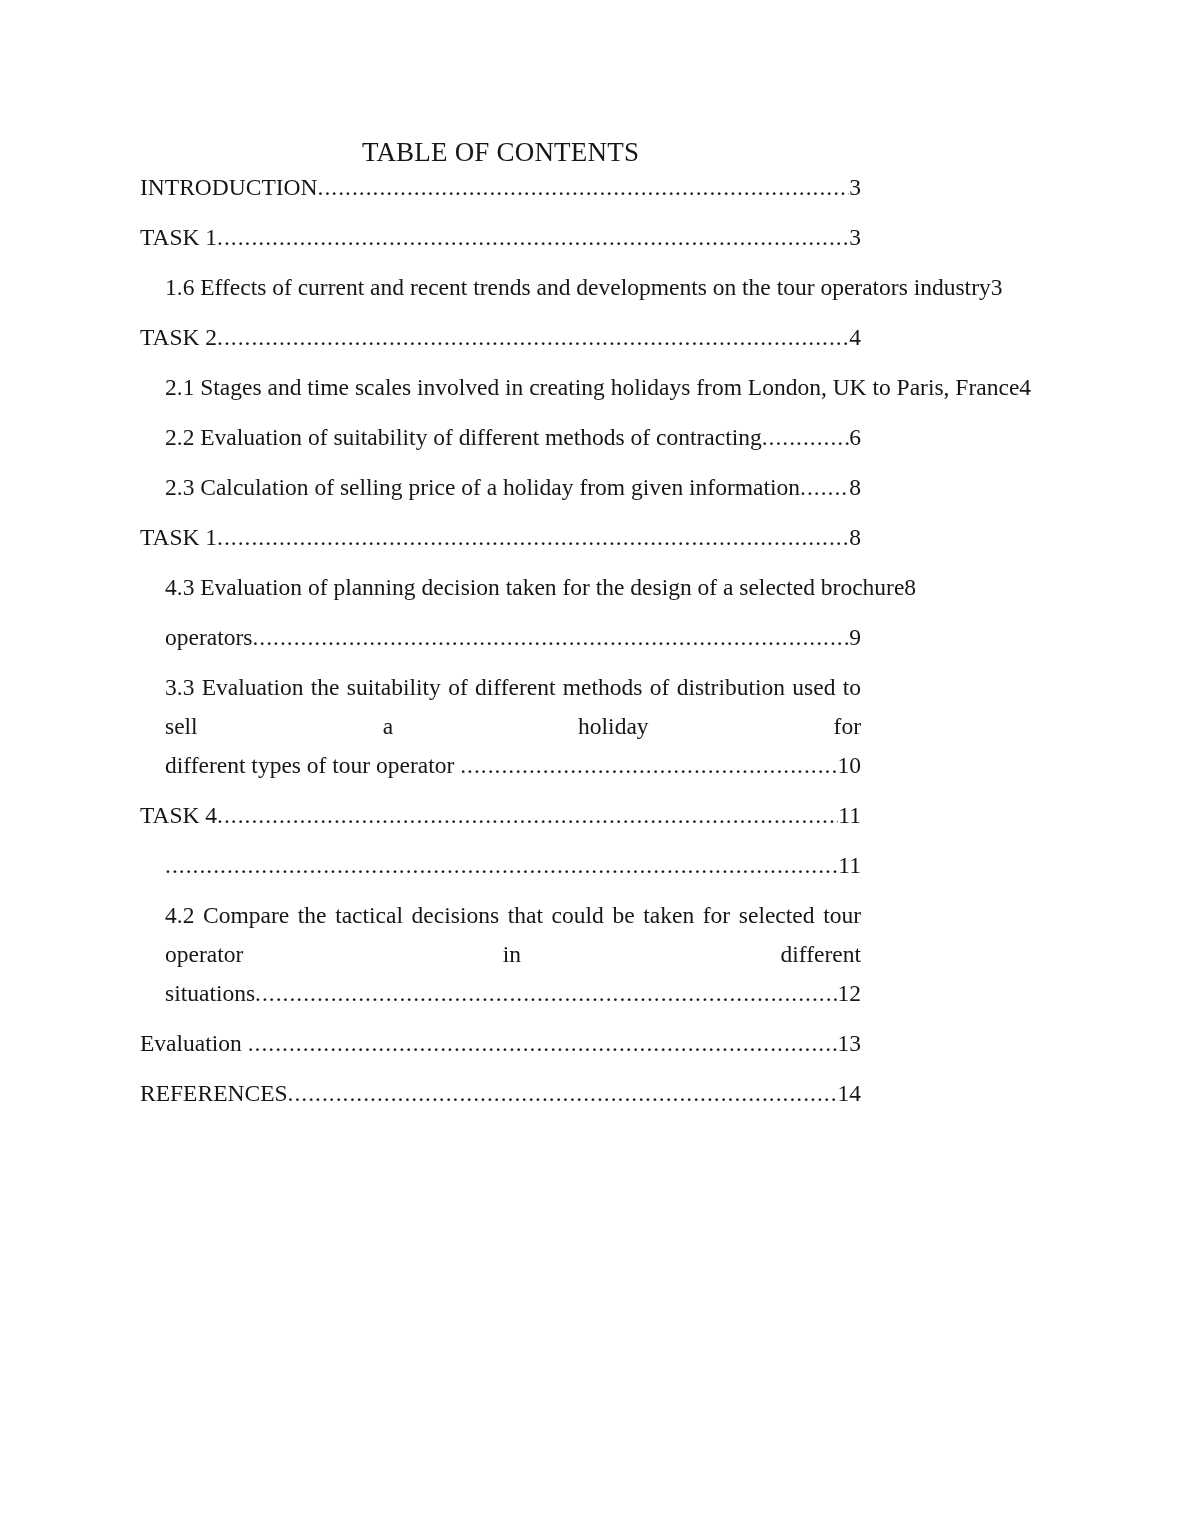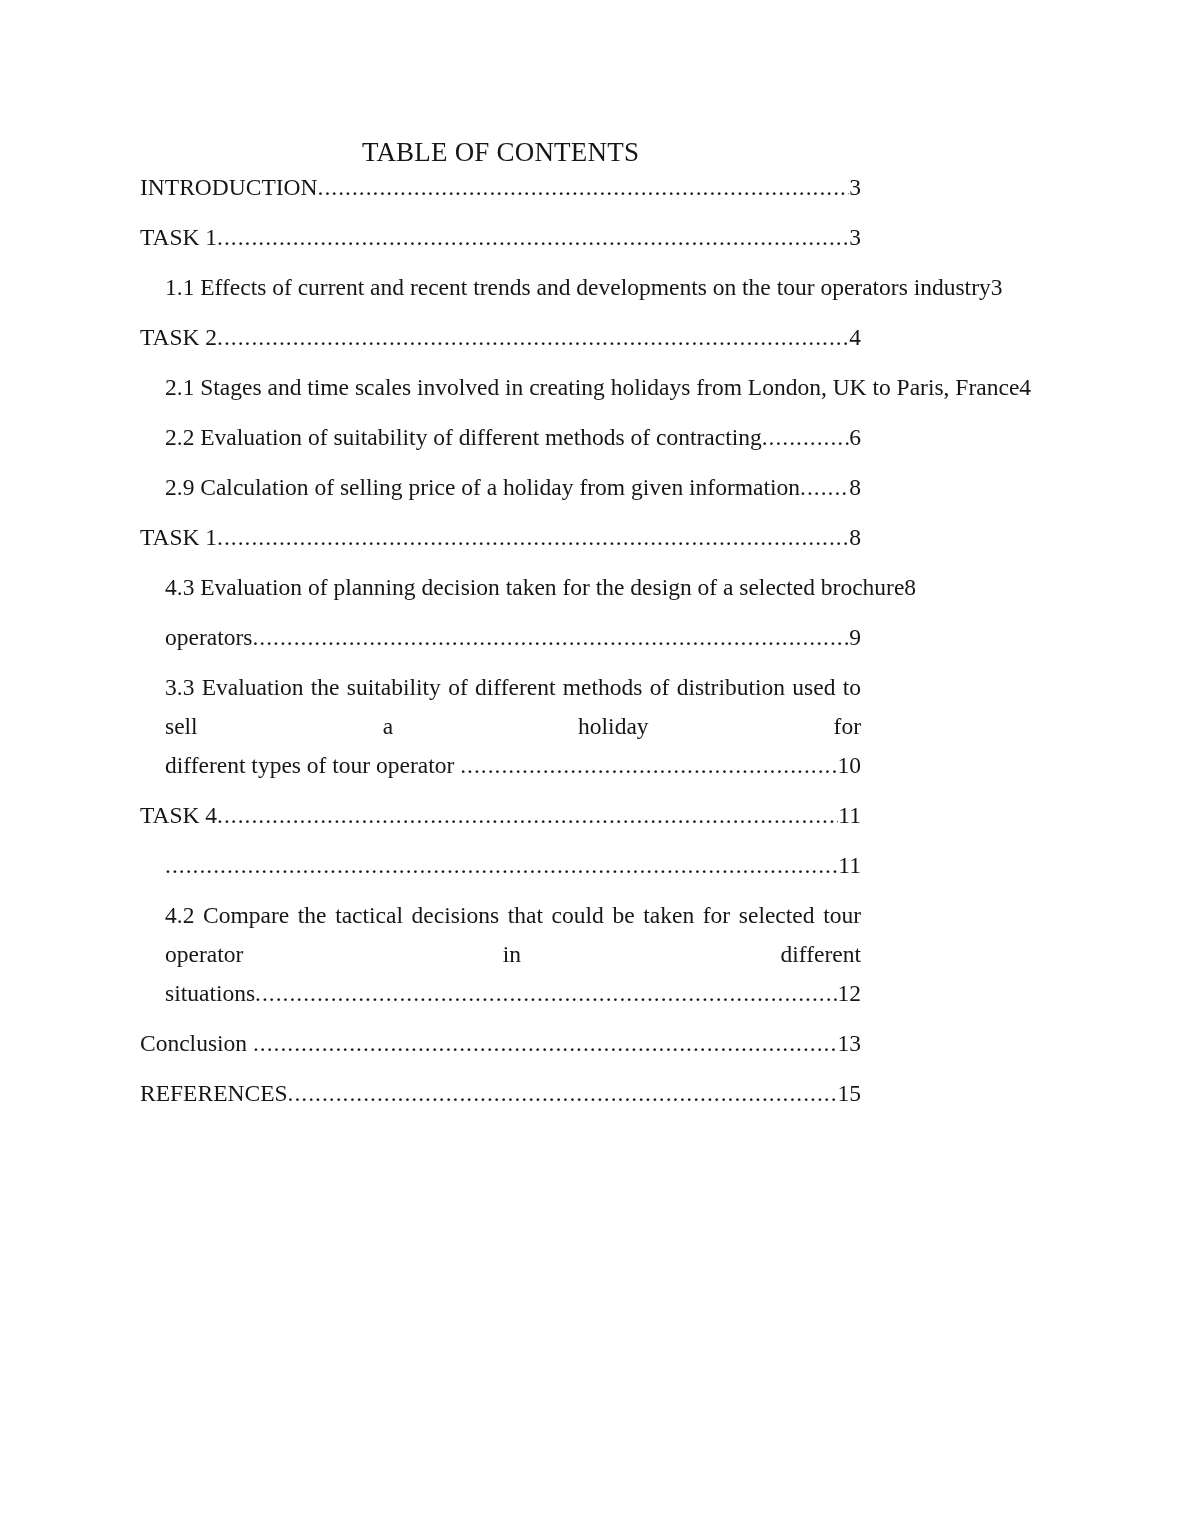--- a/index.html
+++ b/index.html
@@ -74,21 +74,21 @@
     <div class="entry lvl0">
       <div class="row">
         <span class="lbl">TASK 1</span>
         <span class="dots"></span>
         <span class="pg">3</span>
       </div>
     </div>
 
     <div class="entry lvl1">
       <div class="row">
-        <span class="lbl">1.1 Effects of current and recent trends and developments on the tour operators industry</span>
+        <span class="lbl">1.6 Effects of current and recent trends and developments on the tour operators industry</span>
         <span class="dots"></span>
         <span class="pg">3</span>
       </div>
     </div>
 
     <div class="entry lvl0">
       <div class="row">
         <span class="lbl">TASK 2</span>
         <span class="dots"></span>
         <span class="pg">4</span>
@@ -106,21 +106,21 @@
     <div class="entry lvl1">
       <div class="row">
         <span class="lbl">2.2 Evaluation of suitability of different methods of contracting</span>
         <span class="dots"></span>
         <span class="pg">6</span>
       </div>
     </div>
 
     <div class="entry lvl1">
       <div class="row">
-        <span class="lbl">2.9 Calculation of selling price of a holiday from given information</span>
+        <span class="lbl">2.3 Calculation of selling price of a holiday from given information</span>
         <span class="dots"></span>
         <span class="pg">8</span>
       </div>
     </div>
 
     <div class="entry lvl0">
       <div class="row">
         <span class="lbl">TASK 1</span>
         <span class="dots"></span>
         <span class="pg">8</span>
@@ -171,28 +171,28 @@
       <div class="jline">4.2 Compare the tactical decisions that could be taken for selected tour operator in different</div>
       <div class="row">
         <span class="lbl">situations</span>
         <span class="dots"></span>
         <span class="pg">12</span>
       </div>
     </div>
 
     <div class="entry lvl0">
       <div class="row">
-        <span class="lbl">Conclusion </span>
+        <span class="lbl">Evaluation </span>
         <span class="dots"></span>
         <span class="pg">13</span>
       </div>
     </div>
 
     <div class="entry lvl0">
       <div class="row">
         <span class="lbl">REFERENCES</span>
         <span class="dots"></span>
-        <span class="pg">15</span>
+        <span class="pg">14</span>
       </div>
     </div>
 
   </nav>
 </div>
 
 </body></html>

